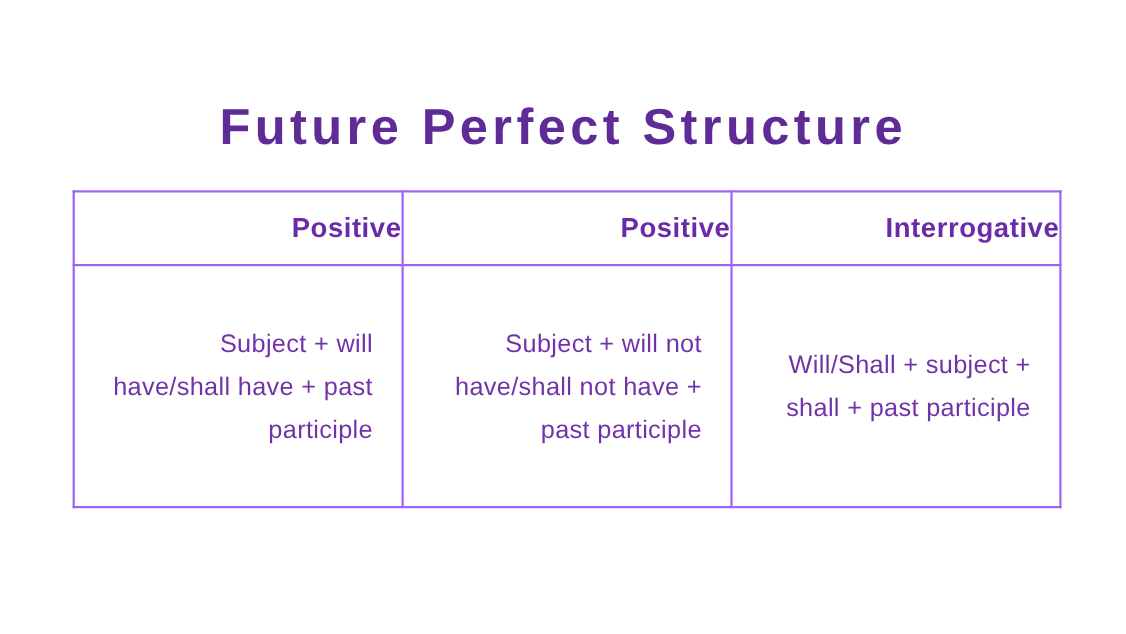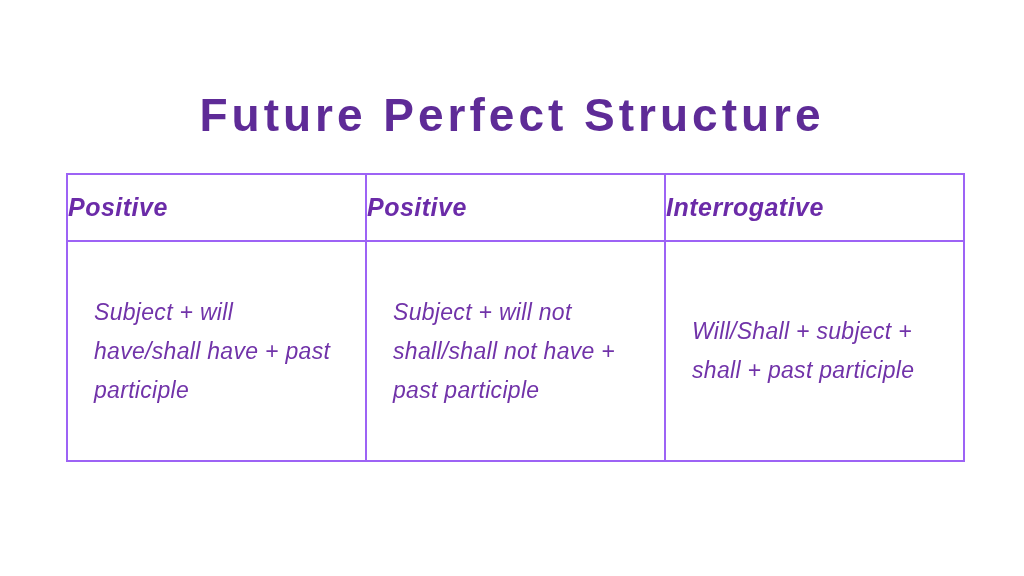--- a/index.html
+++ b/index.html
@@ -36,23 +36,22 @@
     left: 66px;
     top: 173px;
     width: 899px;
     height: 289px;
     border-collapse: collapse;
     table-layout: fixed;
   }
   .structure-table th,
   .structure-table td {
     border: 2px solid var(--border-color);
-    text-align: left;
+    text-align: right;
     vertical-align: middle;
-    font-style: italic;
   }
   .structure-table th {
     height: 67px;
     color: var(--header-color);
     font-size: 25px;
     font-weight: bold;
     letter-spacing: 0.5px;
   }
   .structure-table td {
     color: var(--cell-color);
@@ -73,18 +72,18 @@
     <thead>
       <tr>
         <th>Positive</th>
         <th>Positive</th>
         <th>Interrogative</th>
       </tr>
     </thead>
     <tbody>
       <tr>
         <td>Subject + will have/shall have + past participle</td>
-        <td>Subject + will not shall/shall not have + past participle</td>
+        <td>Subject + will not have/shall not have + past participle</td>
         <td>Will/Shall + subject + shall + past participle</td>
       </tr>
     </tbody>
   </table>
 </div>
 
 </body></html>

